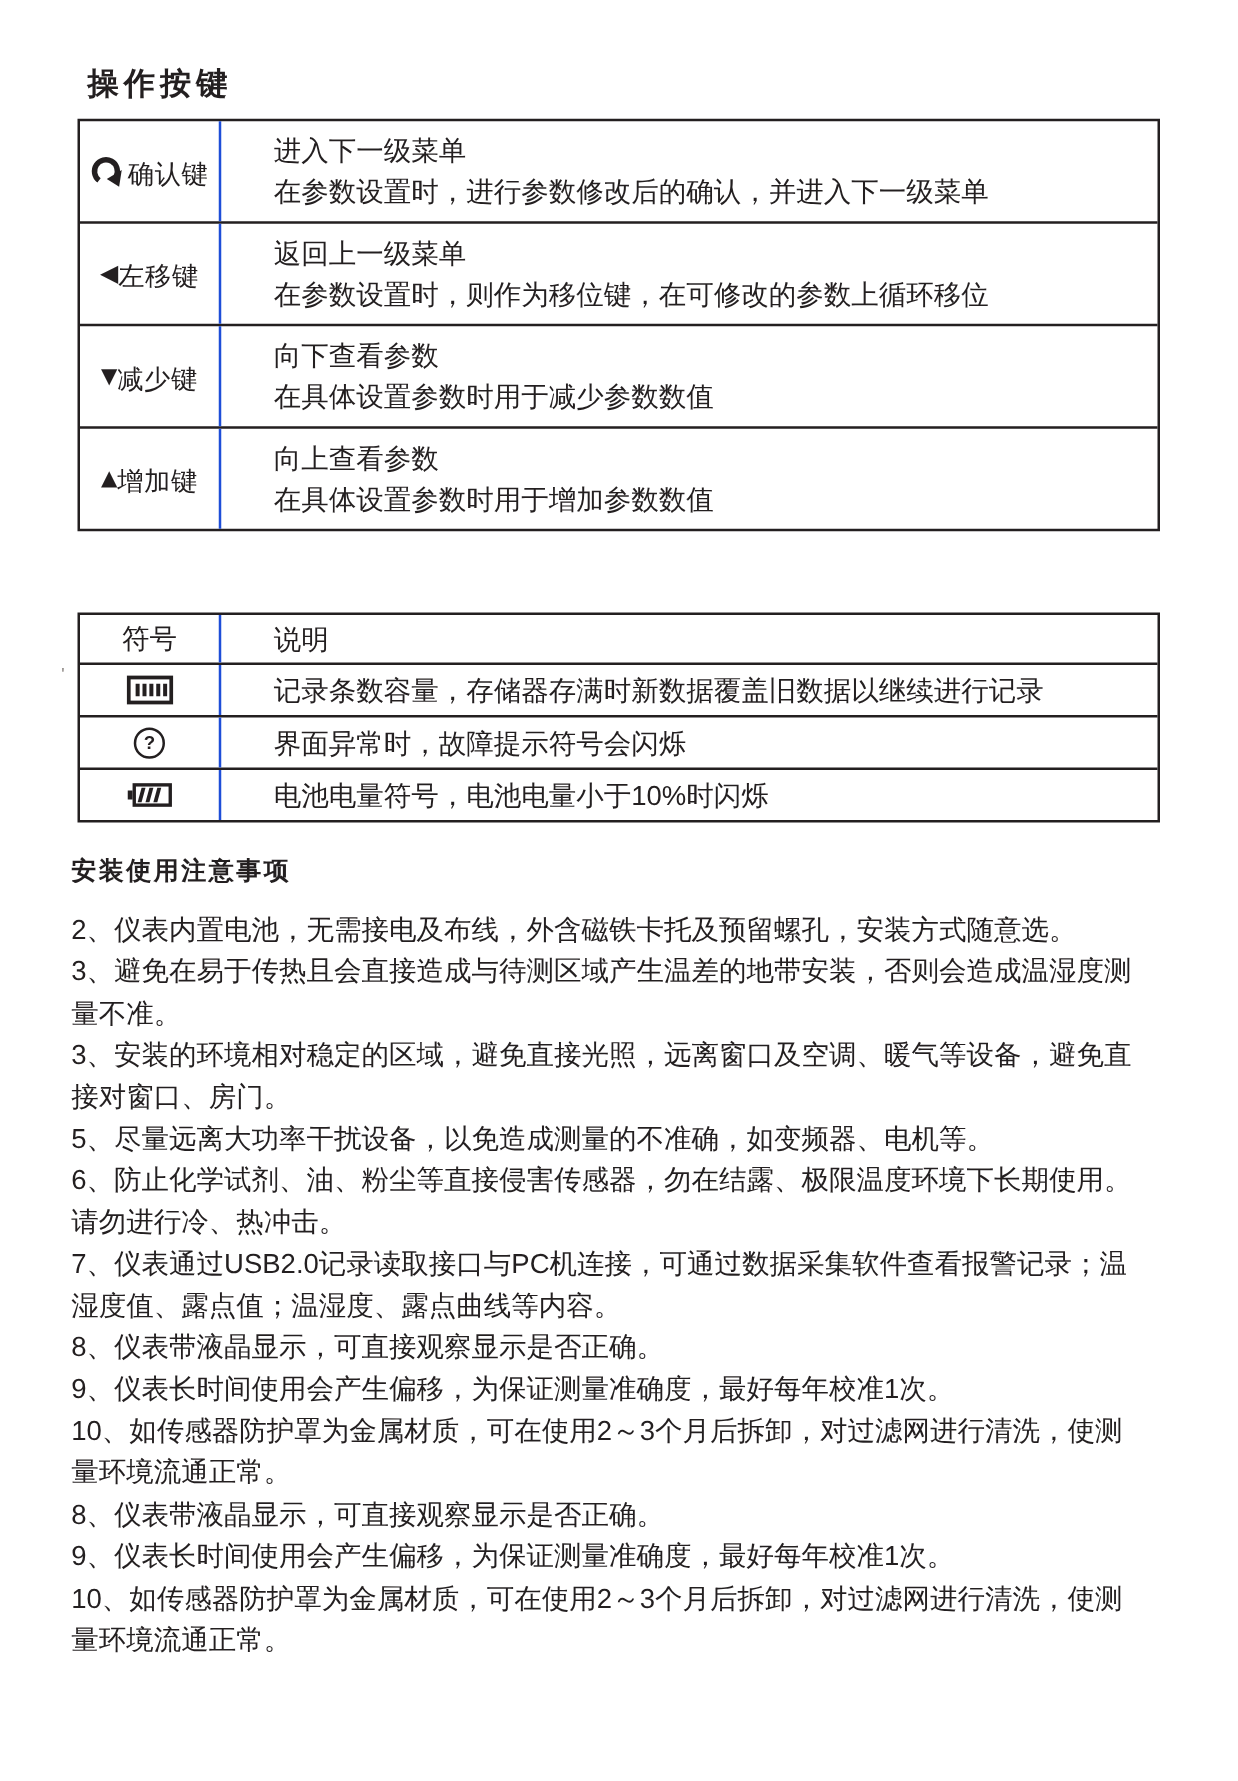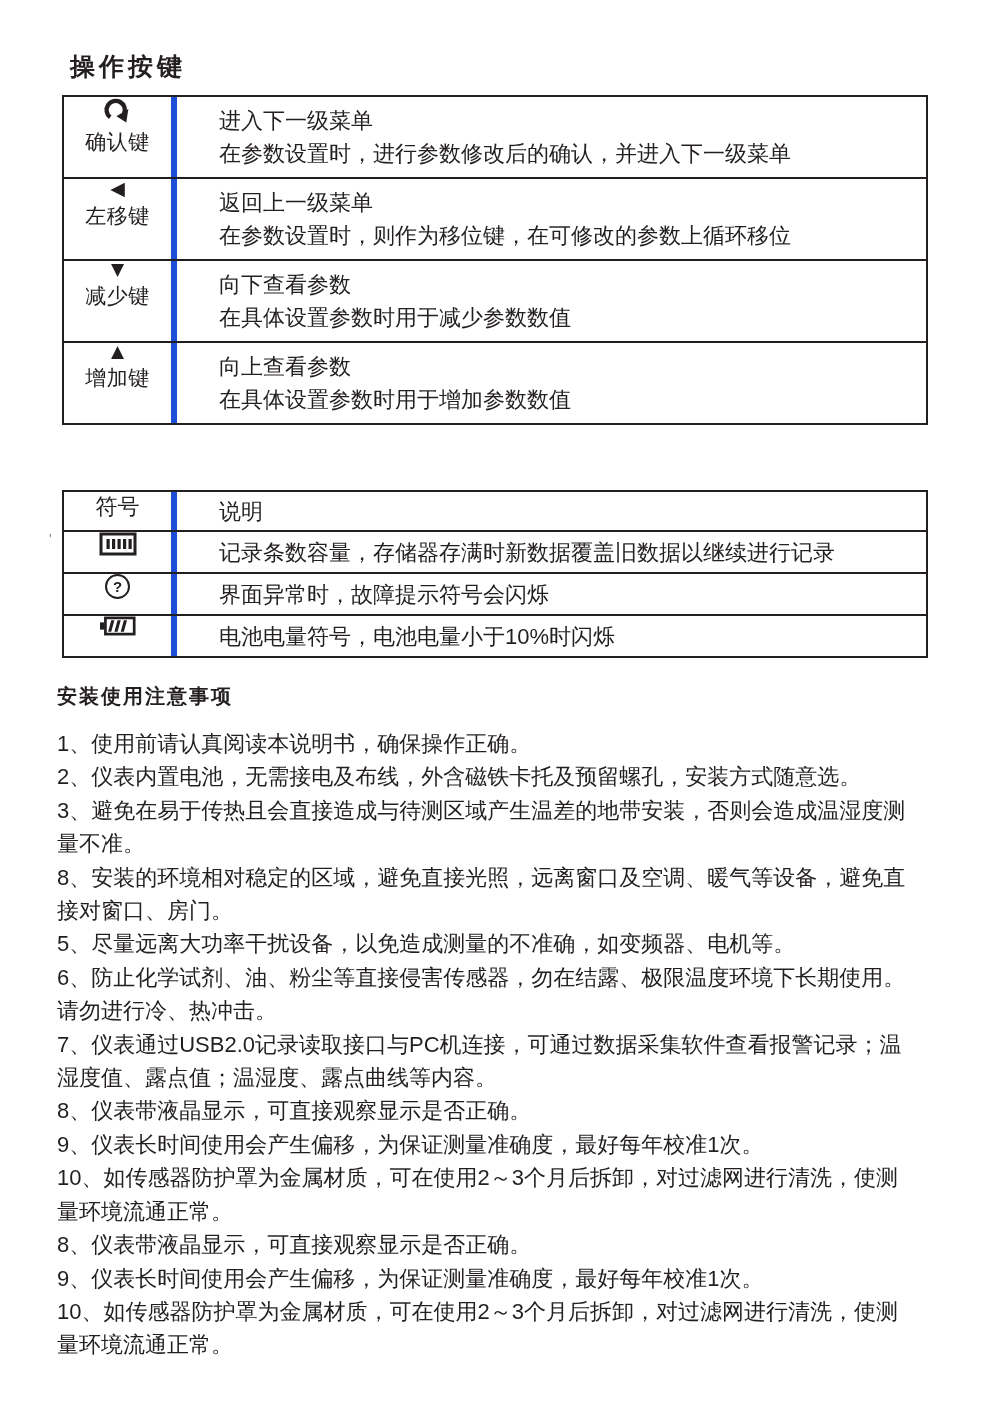--- a/index.html
+++ b/index.html
@@ -14,22 +14,22 @@
   .h2{left:57px;top:442px;font-size:26px;letter-spacing:6px;}
   .h3{left:57px;top:683px;font-size:20px;letter-spacing:2px;}
 
   .tbl{
     position:absolute;left:62px;width:866px;box-sizing:border-box;
     border:2.5px solid #231f20;font-weight:500;
   }
   .tbl-row{display:flex;border-top:2px solid #231f20;align-items:stretch;}
   .tbl-row:first-child{border-top:none;}
   .c1{
-    width:113px;flex:none;border-right:6px solid #1d4ed8;box-sizing:border-box;
-    display:flex;flex-direction:column;align-items:center;
+    width:113px;flex:none;border-right:2px solid #1d4ed8;box-sizing:border-box;
+    display:flex;flex-direction:row;align-items:center;justify-content:center;
   }
   .c2{
     flex:1;display:flex;flex-direction:column;justify-content:center;
     padding-left:42px;font-size:22px;line-height:33px;
   }
   .row-keys{height:80px;}
   .row-hdr{height:38px;}
   .row-sym{height:40px;}
   .keylabel{font-size:21px;margin-top:4px;letter-spacing:0.5px;}
   .tri{font-family:"DejaVu Sans",sans-serif;font-size:17px;line-height:1;}
@@ -161,25 +161,24 @@
       <div class="c2">
         <span>电池电量符号，电池电量小于10%时闪烁</span>
       </div>
     </div>
 
   </div>
 
   <div class="heading h3">安装使用注意事项</div>
 
   <div class="notes">
-    <p>1、使用前请认真阅读本说明书，确保操作正确。</p>
     <p>2、仪表内置电池，无需接电及布线，外含磁铁卡托及预留螺孔，安装方式随意选。</p>
     <p>3、避免在易于传热且会直接造成与待测区域产生温差的地带安装，否则会造成温湿度测</p>
     <p>量不准。</p>
-    <p>8、安装的环境相对稳定的区域，避免直接光照，远离窗口及空调、暖气等设备，避免直</p>
+    <p>3、安装的环境相对稳定的区域，避免直接光照，远离窗口及空调、暖气等设备，避免直</p>
     <p>接对窗口、房门。</p>
     <p>5、尽量远离大功率干扰设备，以免造成测量的不准确，如变频器、电机等。</p>
     <p>6、防止化学试剂、油、粉尘等直接侵害传感器，勿在结露、极限温度环境下长期使用。</p>
     <p>请勿进行冷、热冲击。</p>
     <p>7、仪表通过USB2.0记录读取接口与PC机连接，可通过数据采集软件查看报警记录；温</p>
     <p>湿度值、露点值；温湿度、露点曲线等内容。</p>
     <p>8、仪表带液晶显示，可直接观察显示是否正确。</p>
     <p>9、仪表长时间使用会产生偏移，为保证测量准确度，最好每年校准1次。</p>
     <p>10、如传感器防护罩为金属材质，可在使用2～3个月后拆卸，对过滤网进行清洗，使测</p>
     <p>量环境流通正常。</p>

